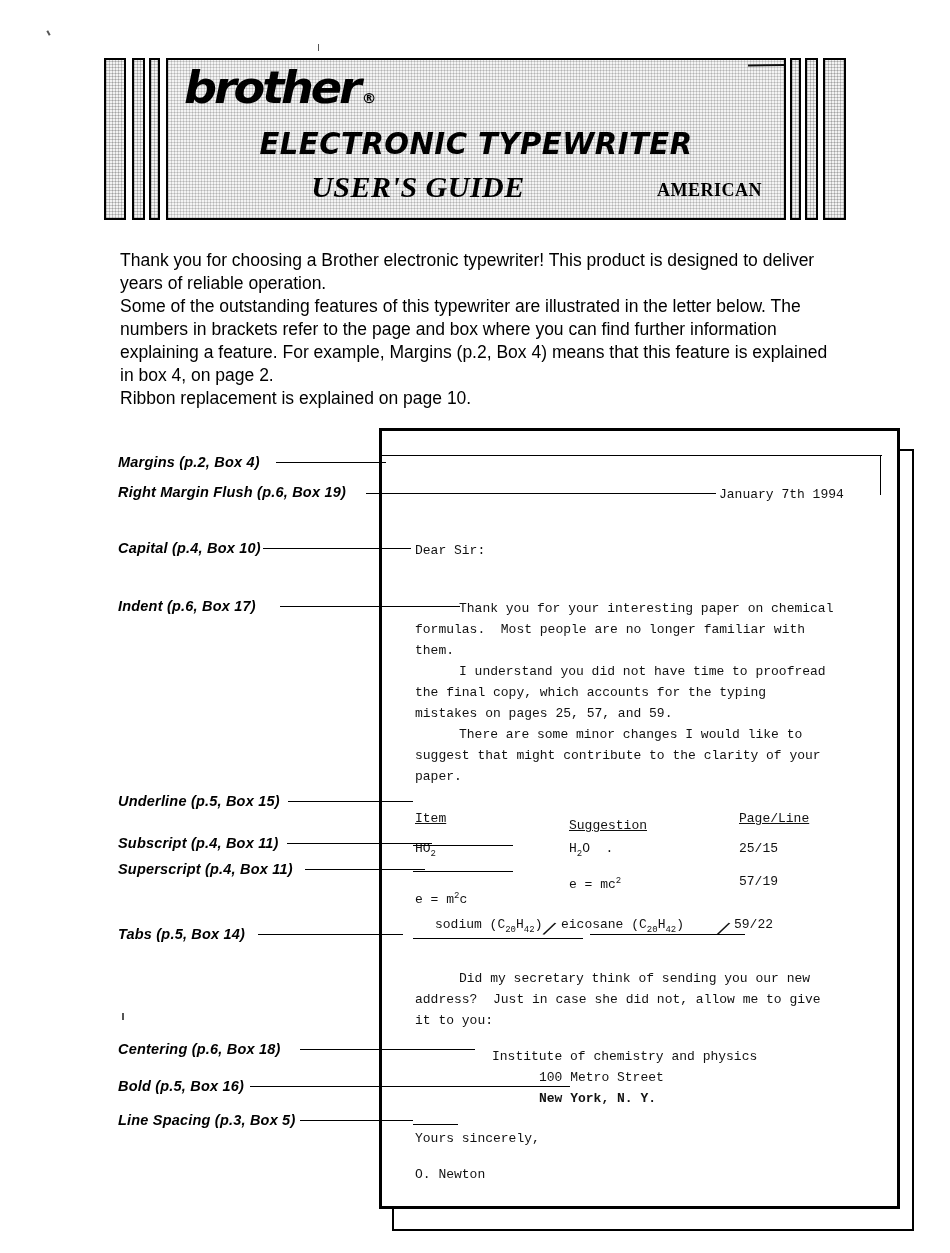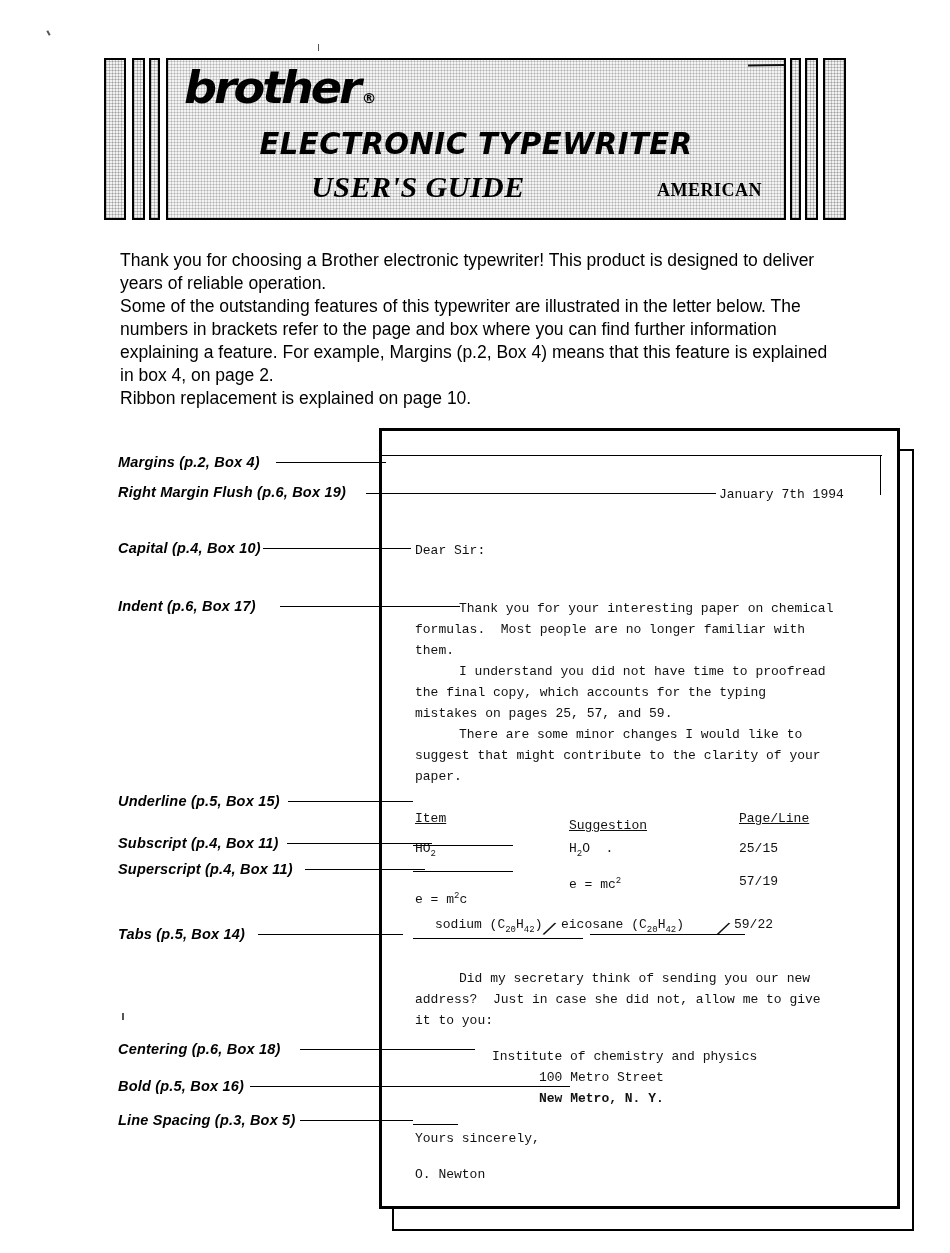--- a/index.html
+++ b/index.html
@@ -324,21 +324,21 @@
       <div class="tabmark" style="left:338px; top:492px; transform:rotate(18deg);">/</div>
 
       
       <div class="lt" style="left:80px; top:540px;">Did my secretary think of sending you our new</div>
       <div class="lt" style="left:36px; top:561px;">address?  Just in case she did not, allow me to give</div>
       <div class="lt" style="left:36px; top:582px;">it to you:</div>
 
       
       <div class="lt" style="left:113px; top:618px;">Institute of chemistry and physics</div>
       <div class="lt" style="left:160px; top:639px;">100 Metro Street</div>
-      <div class="lt bd" style="left:160px; top:660px;">New Metro, N. Y.</div>
+      <div class="lt bd" style="left:160px; top:660px;">New York, N. Y.</div>
 
       <div class="lt" style="left:36px; top:700px;">Yours sincerely,</div>
       <div class="lt" style="left:36px; top:736px;">O. Newton</div>
     </div>
 
     <div class="leader" style="left:276px; top:462px; width:110px;"></div>
     <div class="leader" style="left:366px; top:493px; width:350px;"></div>
     <div class="leader" style="left:263px; top:548px; width:148px;"></div>
     <div class="leader" style="left:280px; top:606px; width:180px;"></div>
     <div class="leader" style="left:288px; top:801px; width:125px;"></div>

